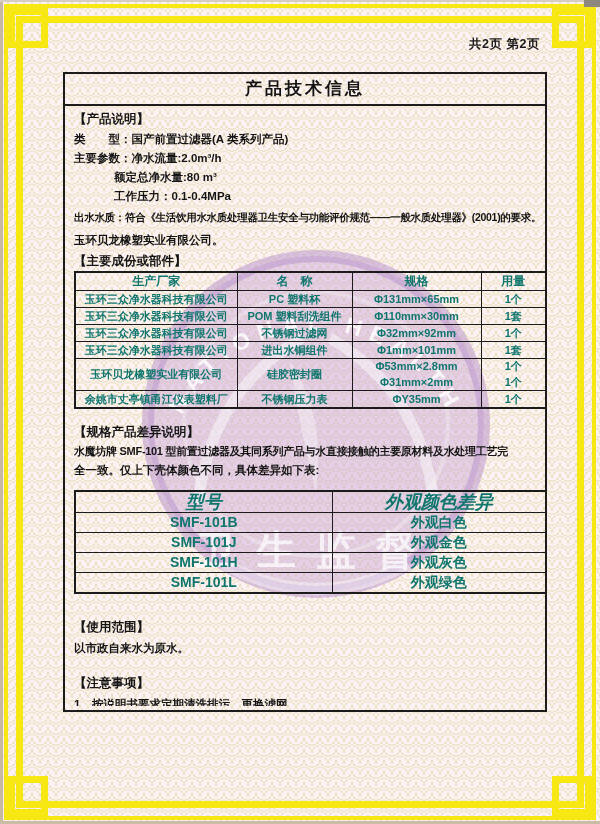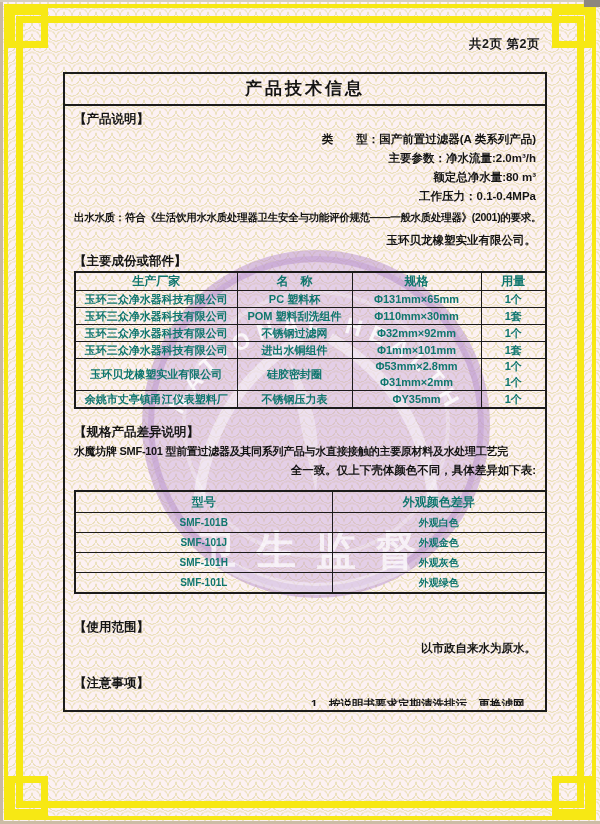--- a/index.html
+++ b/index.html
@@ -41,35 +41,35 @@
     position:absolute;left:63px;top:72px;width:484px;height:640px;
     border:2px solid #1c1c1c;box-sizing:border-box;color:#141414;
   }
   .doc-title{
     height:30px;line-height:30px;text-align:center;
     font-size:17px;font-weight:bold;letter-spacing:3px;
     border-bottom:2px solid #1c1c1c;
   }
   .content{padding:6px 9px 0 9px;overflow:hidden;height:600px;box-sizing:border-box;}
   .sec{font-size:12.5px;font-weight:bold;line-height:15px;}
-  .line{font-size:11.5px;font-weight:bold;line-height:15px;white-space:nowrap;text-align:right;}
+  .line{font-size:11.5px;font-weight:bold;line-height:15px;white-space:nowrap;}
   .indent{padding-left:40px;}
   .tight{font-size:10.5px;letter-spacing:-.3px;}
   .fitline{font-size:11px;letter-spacing:-.3px;white-space:nowrap;font-weight:bold;line-height:15px;}
 
   table{border-collapse:collapse;table-layout:fixed;width:471px;border:2px solid #1b1b1b;background:transparent;}
   td{border:1px solid #1b1b1b;text-align:center;font-weight:bold;color:#0f766e;padding:0 2px;overflow:hidden;white-space:nowrap;}
   .t1{margin-top:2px;}
   .t1 td{font-size:11px;height:16px;line-height:15px;}
   .t1 tr.hdr td{font-size:12px;height:17px;}
   .t1 tr.dbl td{height:31px;}
   .stack div{line-height:15.5px;}
   .t2{margin-top:12px;}
-  .t2 td{font-size:10px;height:19px;line-height:19px;}
-  .t2 tr.hdr td{font-size:12px;height:20px;}
+  .t2 td{font-size:14px;height:19px;line-height:19px;}
+  .t2 tr.hdr td{font-size:18px;height:20px;font-style:italic;}
 
   .mt4{margin-top:4px;}.mt5{margin-top:5px;}.mt6{margin-top:6px;}
   .mt8{margin-top:8px;}
   .mt16{margin-top:16px;}.mt20{margin-top:20px;}.mt26{margin-top:26px;}
 </style>
 </head>
 <body>
 
 <div class="paper"></div>
 

